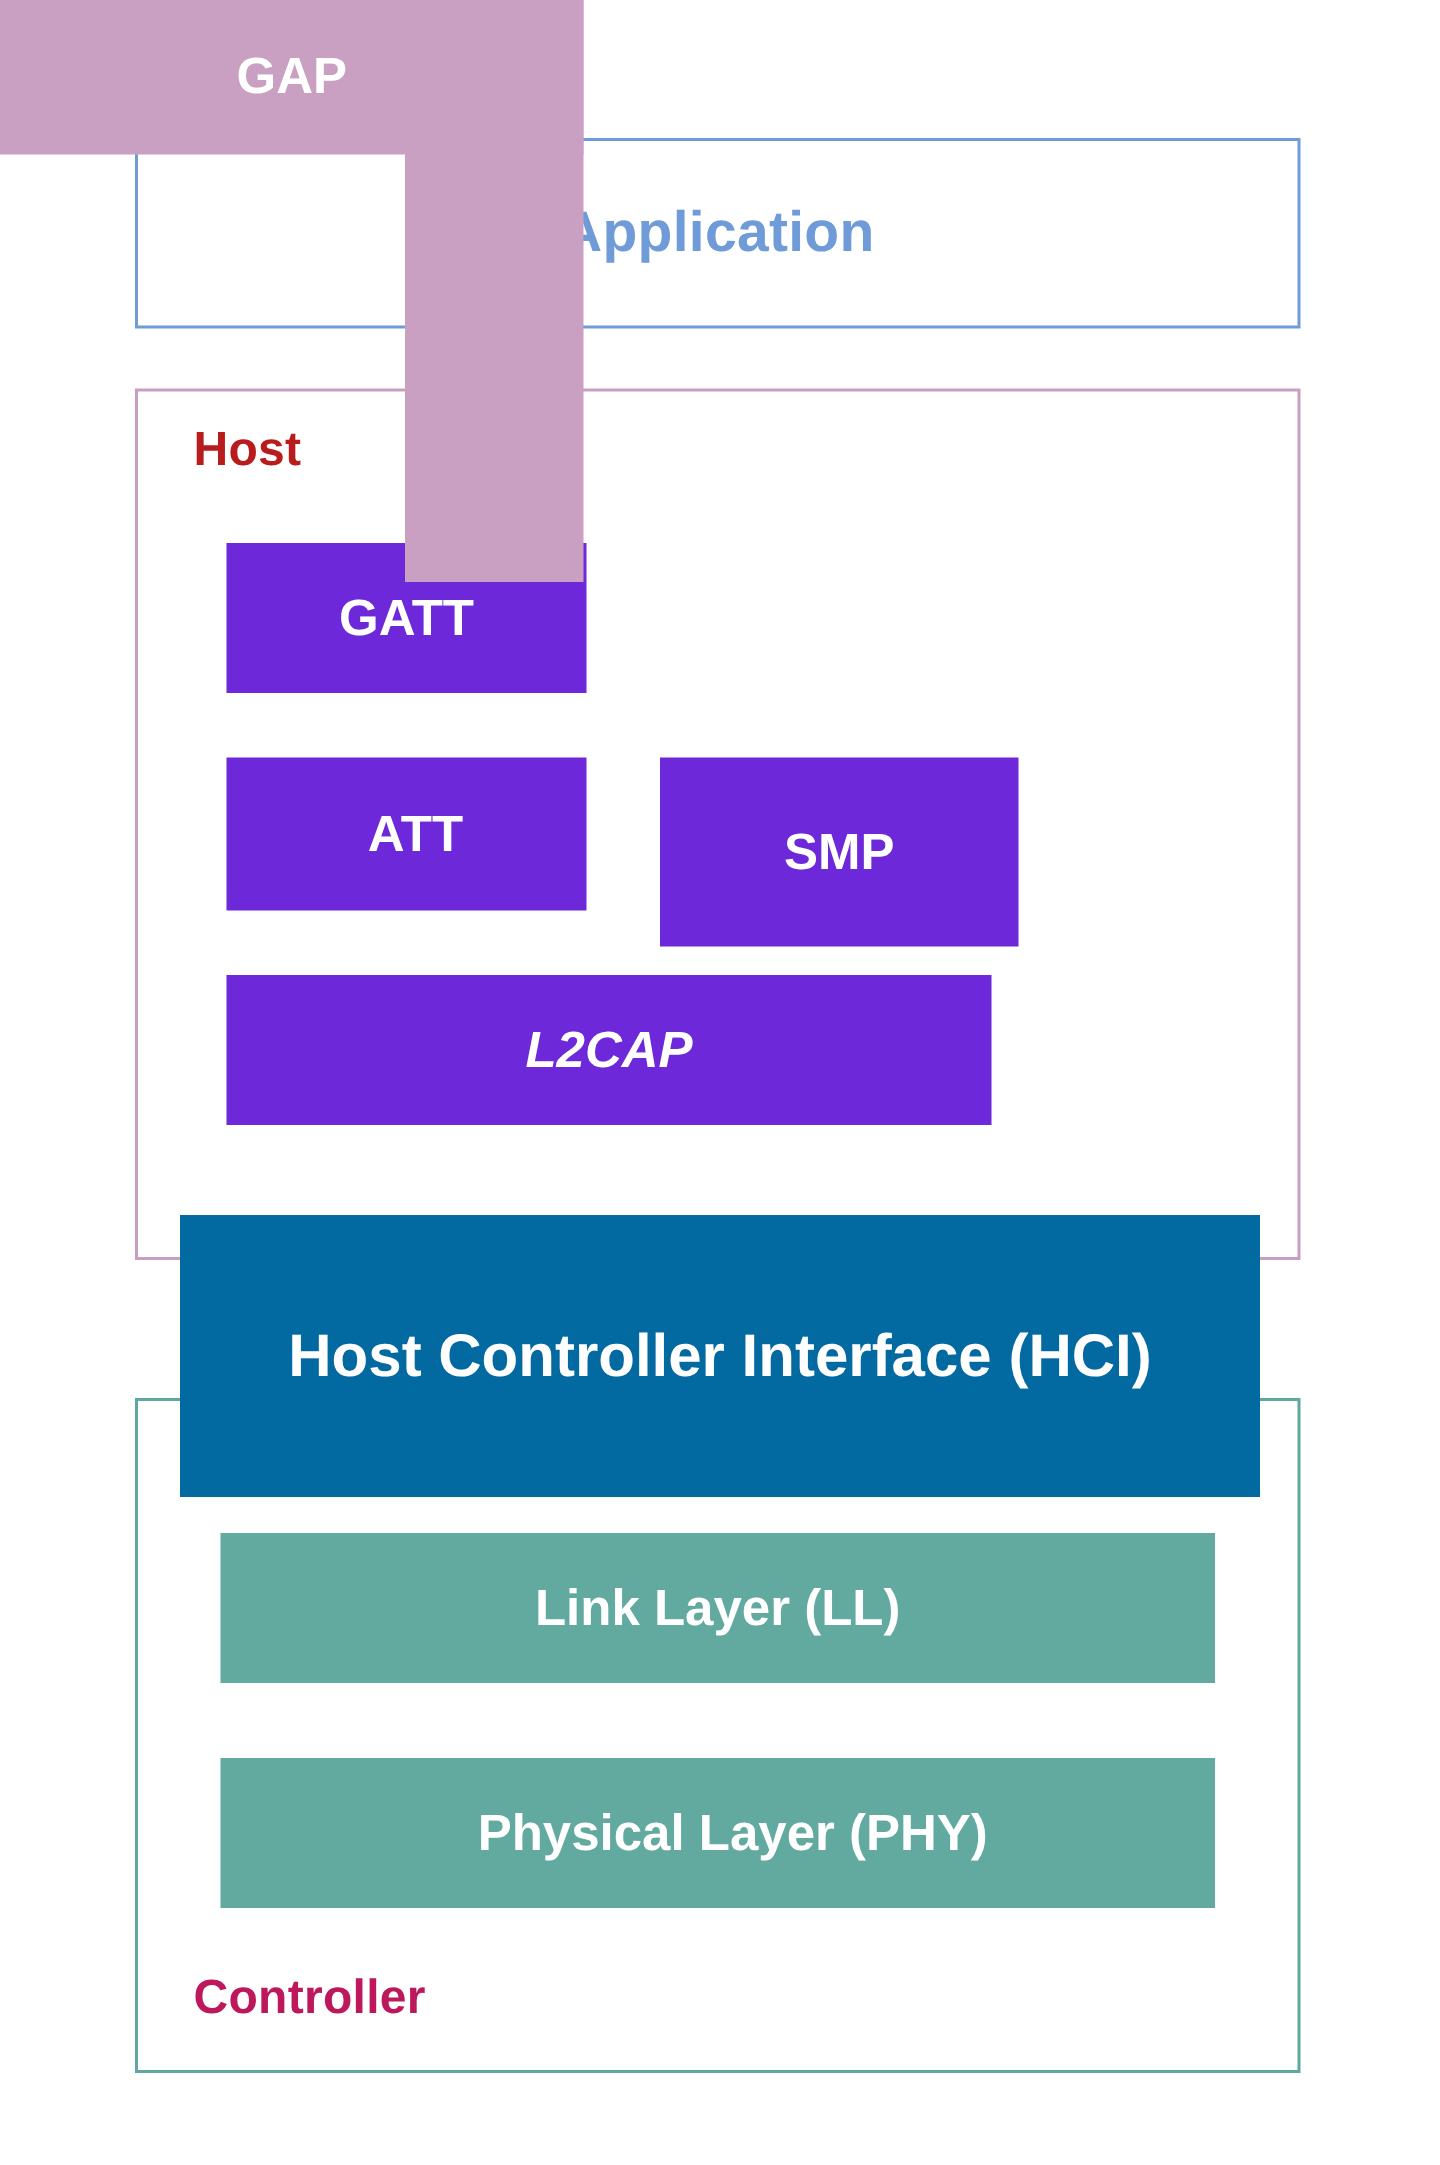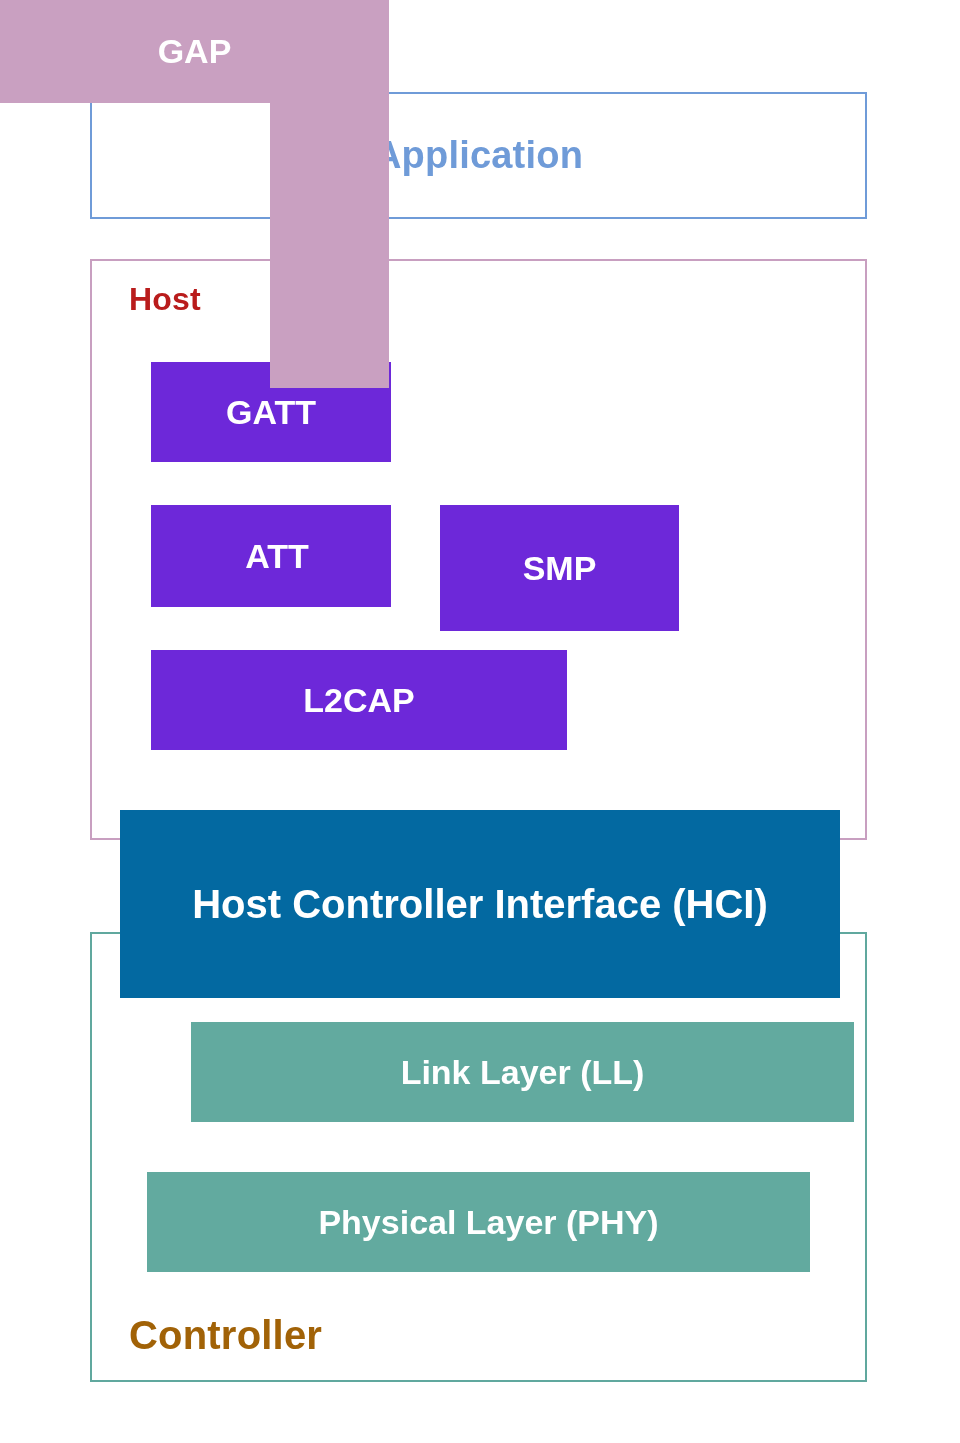--- a/index.html
+++ b/index.html
@@ -77,22 +77,22 @@
   .title-host {
     left: 129px;
     top: 281px;
     font-size: 32px;
     color: #b91c1c;
   }
 
   .title-controller {
     left: 129px;
     top: 1313px;
-    font-size: 40px;
-    color: #a16207;
+    font-size: 32px;
+    color: #be185d;
   }
 
   
   .block {
     position: absolute;
     box-sizing: border-box;
     display: flex;
     align-items: center;
     justify-content: center;
     color: #ffffff;
@@ -127,23 +127,24 @@
     top: 505px;
     width: 239px;
     height: 126px;
     font-size: 34px;
     margin-left: 18px;
   }
 
   .block-l2cap {
     left: 151px;
     top: 650px;
-    width: 416px;
-    height: 100px;
-    font-size: 34px;
+    width: 510px;
+    height: 100px;
+    font-size: 34px;
+    font-style: italic;
   }
 
   
   .block-gap {
     left: 422px;
     top: 362px;
     width: 403px;
     height: 388px;
     background: transparent;
     display: block;
@@ -193,21 +194,20 @@
   .block-controller {
     background: #62aa9f;
   }
 
   .block-ll {
     left: 147px;
     top: 1022px;
     width: 663px;
     height: 100px;
     font-size: 34px;
-    margin-left: 44px;
   }
 
   .block-phy {
     left: 147px;
     top: 1172px;
     width: 663px;
     height: 100px;
     font-size: 34px;
     padding-left: 20px;
   }

